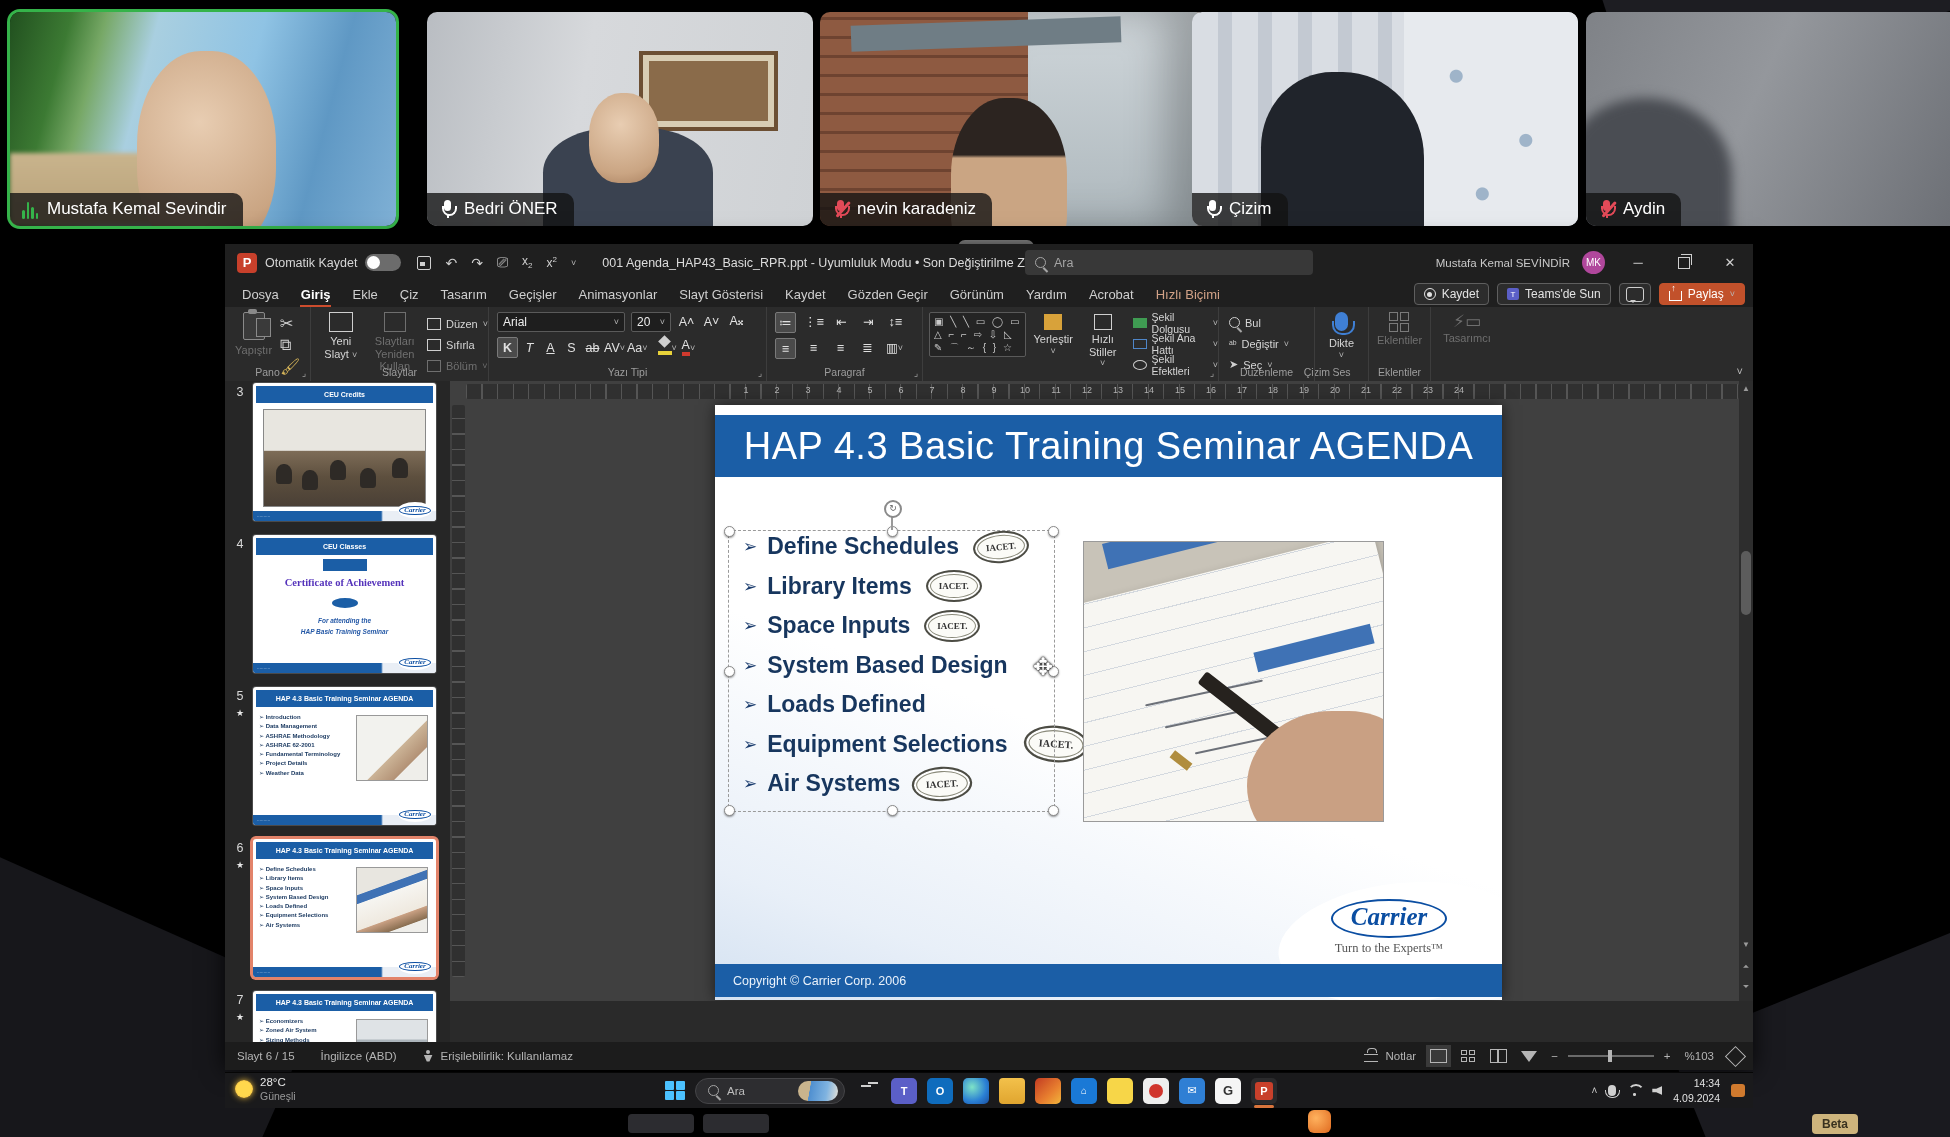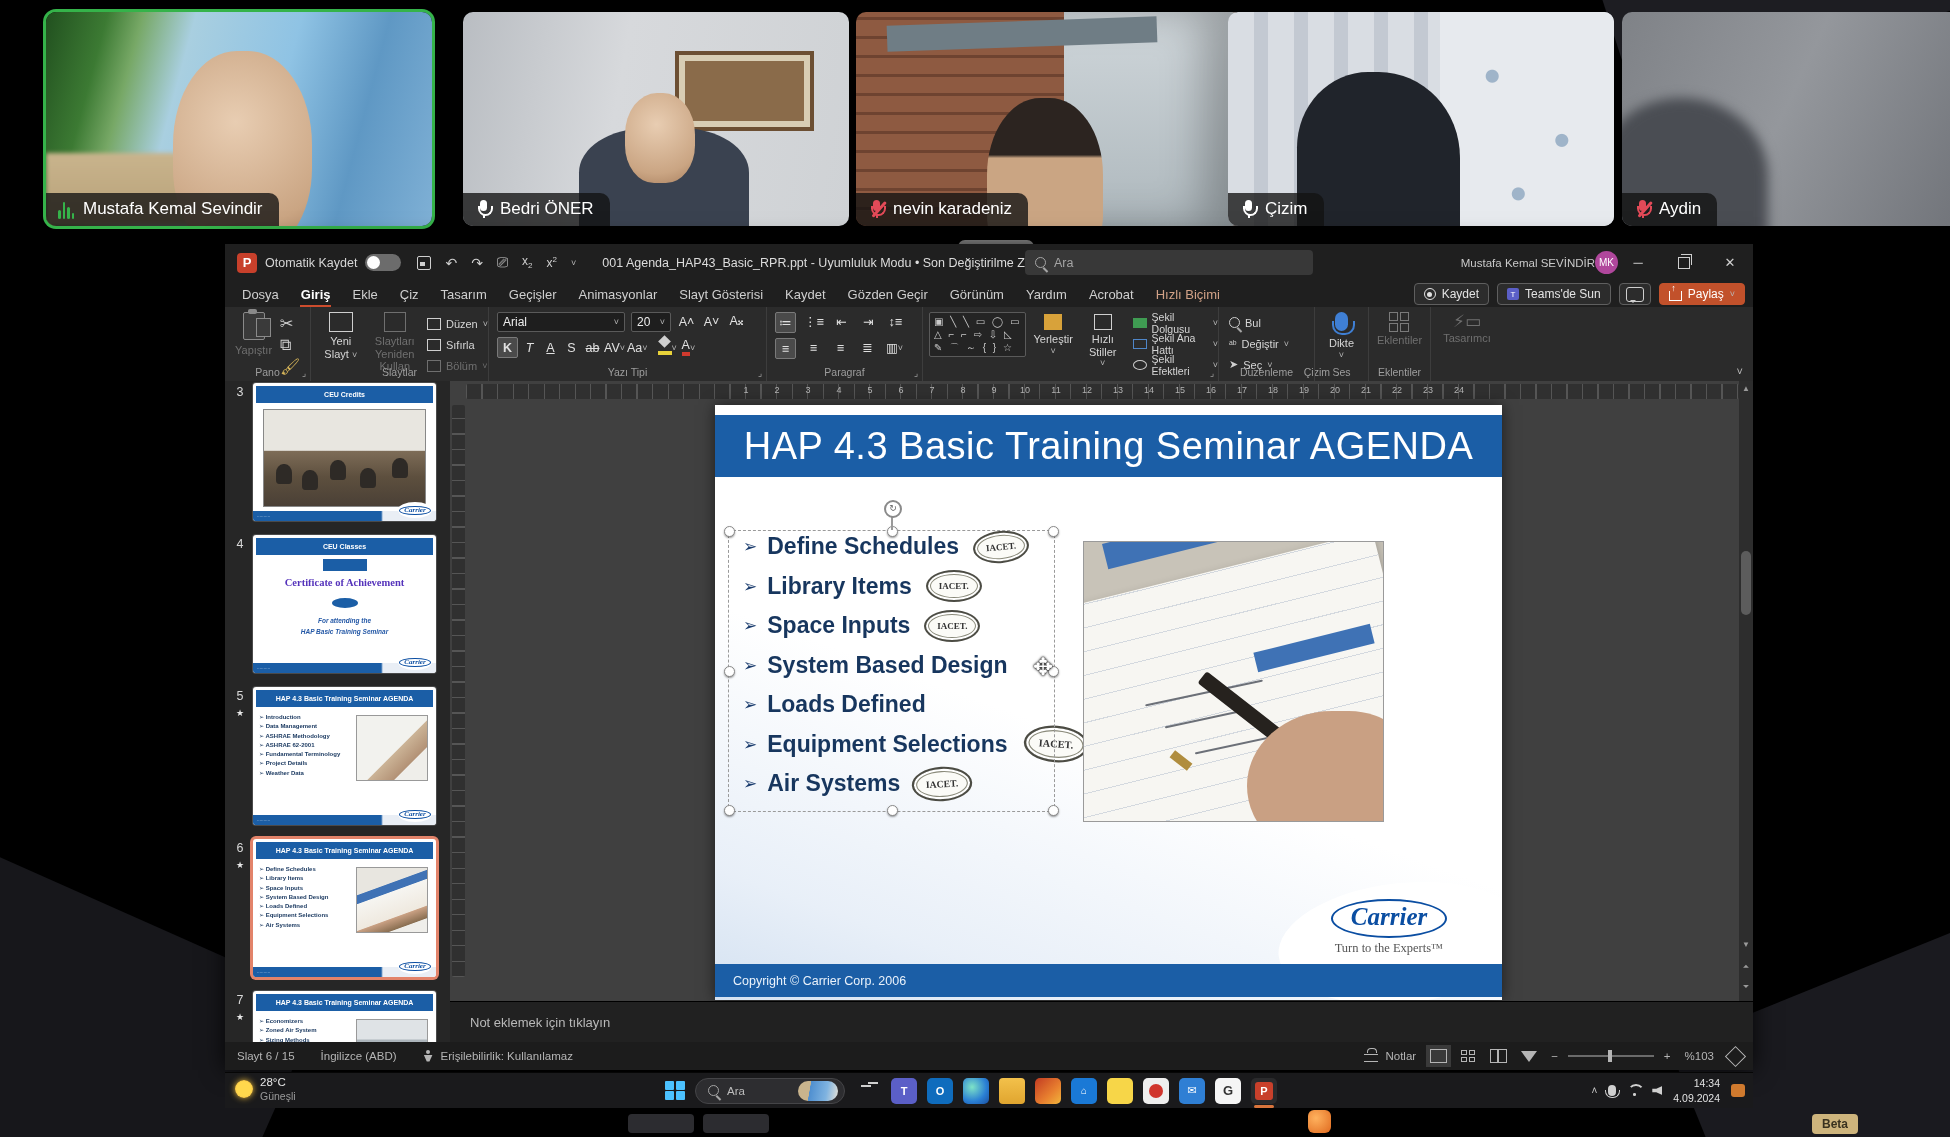--- a/index.html
+++ b/index.html
@@ -7,21 +7,21 @@
         font-family:"Liberation Sans","DejaVu Sans",sans-serif;-webkit-font-smoothing:antialiased;}
   .abs{position:absolute;}
 
   
   .deco{position:absolute;background:#1d1d22;}
   #deco-tr{width:420px;height:120px;right:-80px;top:-70px;transform:rotate(-18deg);}
   #deco-bl{width:520px;height:420px;left:-260px;bottom:-160px;transform:rotate(24deg);background:#17171b;}
   #deco-br{width:420px;height:300px;right:-180px;bottom:-120px;transform:rotate(-22deg);background:#1a1a1f;}
 
   
-  .tile{position:absolute;top:12px;height:214px;width:386px;border-radius:10px;overflow:hidden;background:#222;margin-left:36px;}
+  .tile{position:absolute;top:12px;height:214px;width:386px;border-radius:10px;overflow:hidden;background:#222;}
   .tile.active{box-shadow:0 0 0 3px #35b34a;}
   .vlabel{position:absolute;left:0;bottom:0;display:flex;align-items:center;gap:9px;
           background:rgba(18,18,18,.78);color:#fff;font-size:17px;padding:6px 16px 7px 12px;
           border-top-right-radius:10px;}
   
   .micslot{width:16px;height:20px;position:relative;flex:0 0 auto;}
   .mic-body{position:absolute;left:5px;top:1px;width:7px;height:11px;border-radius:4px;background:#fff;}
   .mic-base{position:absolute;left:3px;top:7px;width:11px;height:8px;border:2px solid #fff;border-top:none;
             border-radius:0 0 8px 8px;background:transparent;}
   .mic-stem{position:absolute;left:8px;top:15px;width:2px;height:4px;background:#fff;}
@@ -77,21 +77,21 @@
   .qat .glyph{cursor:default;}
   .sv{width:12px;height:12px;border:1.5px solid #cfcfcf;border-radius:2px;position:relative;}
   .sv::after{content:"";position:absolute;left:2px;top:5px;width:5px;height:4px;background:#cfcfcf;}
   .subsup{font-size:12px;} .subsup sub,.subsup sup{font-size:8px;}
   #file-title{margin-left:26px;white-space:nowrap;color:#dcdcdc;}
   #file-title .caret{color:#9a9a9a;margin-left:6px;font-size:10px;}
   #tb-search{position:absolute;left:800px;top:6px;width:268px;height:25px;background:#383838;border-radius:4px;
              display:flex;align-items:center;gap:8px;padding:0 10px;color:#a5a5a5;}
   .mag{width:9px;height:9px;border:1.5px solid #a5a5a5;border-radius:50%;position:relative;flex:0 0 auto;}
   .mag::after{content:"";position:absolute;left:8px;top:9px;width:6px;height:1.5px;background:#a5a5a5;transform:rotate(45deg);transform-origin:0 0;}
-  #tb-user{position:absolute;right:135px;top:0;height:37px;display:flex;align-items:center;gap:0;font-size:11.5px;color:#c9c9c9;}
+  #tb-user{position:absolute;right:148px;top:0;height:37px;display:flex;align-items:center;gap:12px;font-size:11.5px;color:#c9c9c9;}
   #avatar{width:23px;height:23px;border-radius:50%;background:#b0479c;color:#fff;font-size:10px;display:flex;align-items:center;justify-content:center;}
   #win-btns{position:absolute;right:0;top:0;height:37px;display:flex;}
   #win-btns>div{width:46px;height:100%;display:flex;align-items:center;justify-content:center;color:#cfcfcf;font-size:13px;}
   .restore{width:10px;height:10px;border:1.5px solid #cfcfcf;position:relative;}
   .restore::before{content:"";position:absolute;left:2px;top:-4px;width:10px;height:10px;border:1.5px solid #cfcfcf;border-left:none;border-bottom:none;}
 
   
   #tabrow{position:absolute;left:0;top:37px;width:100%;height:26px;background:#1f1f1f;display:flex;align-items:center;padding-left:6px;box-sizing:border-box;}
   .tab{padding:0 11px;font-size:13px;color:#cfcfcf;height:100%;display:flex;align-items:center;position:relative;}
   .tab.active{color:#fff;font-weight:bold;}
@@ -853,23 +853,20 @@
         <div id="vscroll">
           <div class="arr" style="top:0">▲</div>
           <div id="vs-thumb"></div>
           <div class="arr" style="top:556px">▼</div>
           <div class="arr" style="top:578px">⏶</div>
           <div class="arr" style="top:598px">⏷</div>
         </div>
       </div>
     </div>
 
-    <div id="notes">
-      <span>Not eklemek için tıklayın</span>
-    </div>
 
     <div id="statusbar">
       <div class="sleft">
         <span>Slayt 6 / 15</span>
         <span>İngilizce (ABD)</span>
         <span style="display:flex;align-items:center;gap:7px">
           <span class="acc-ico"></span>
           <span>Erişilebilirlik: Kullanılamaz</span>
         </span>
       </div>

